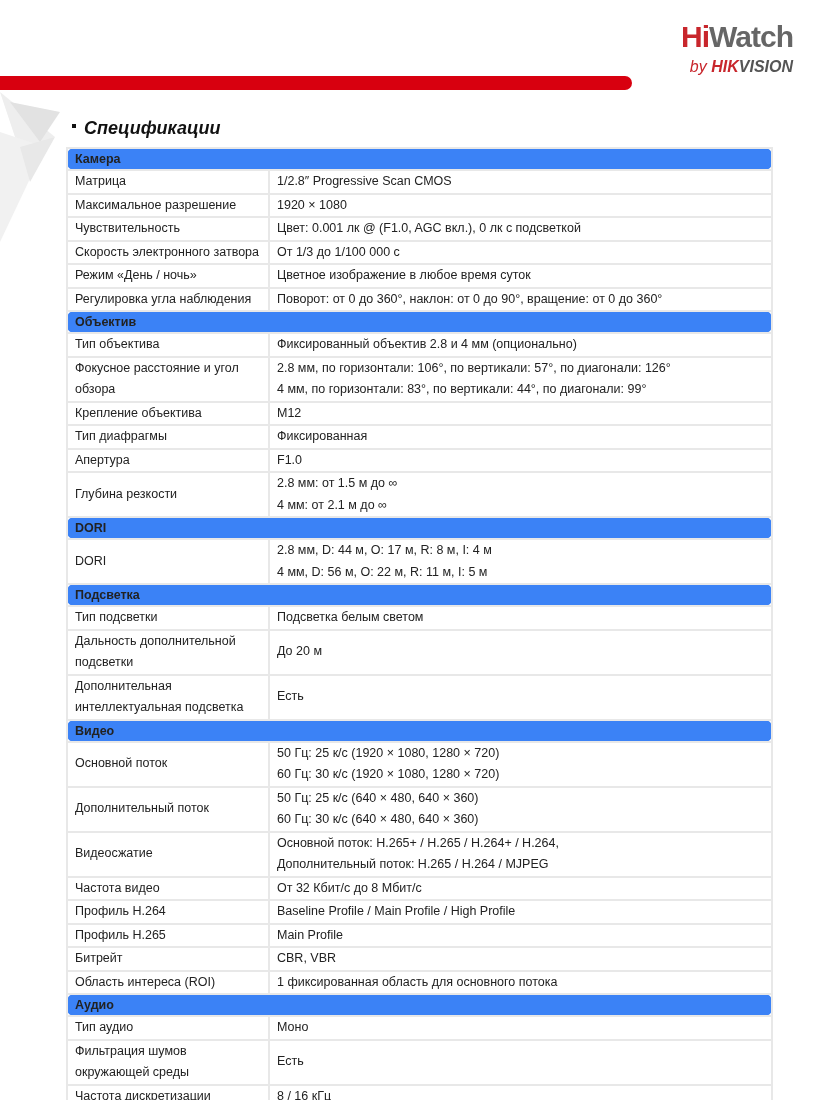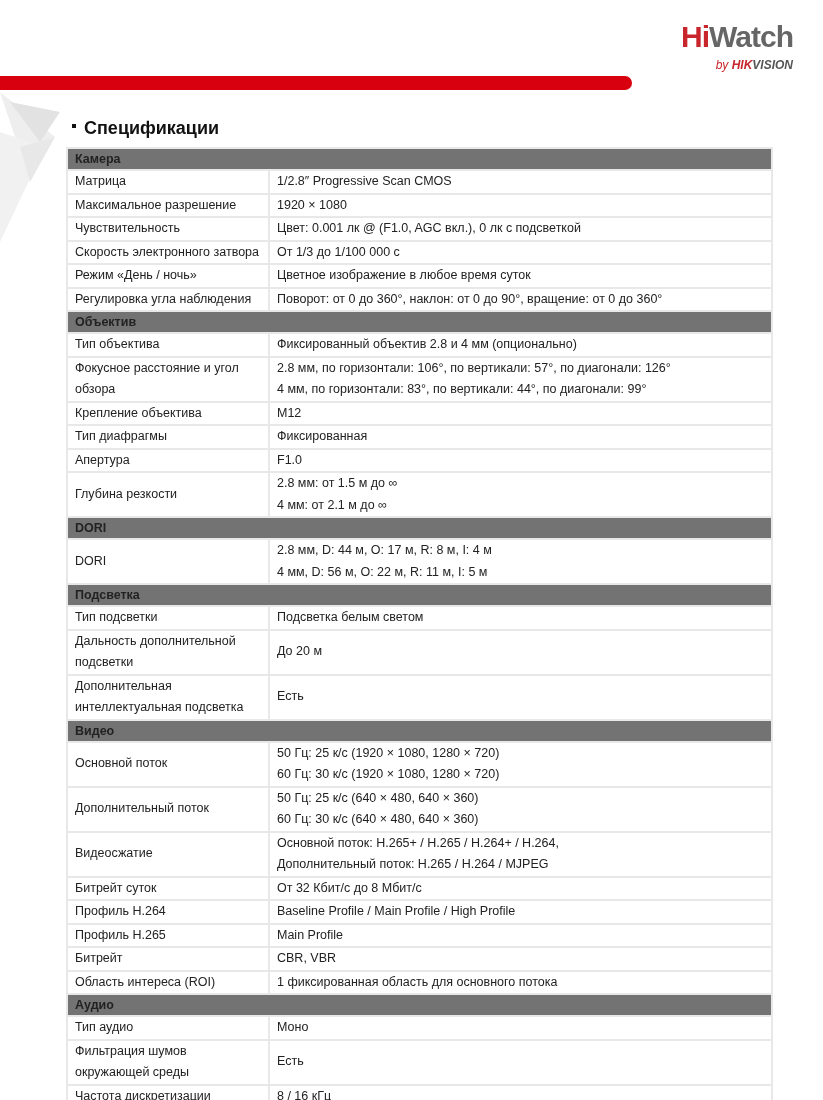--- a/index.html
+++ b/index.html
@@ -1,31 +1,31 @@
 <!DOCTYPE html>
 <html><head>
 <meta charset="utf-8">
 <style>
   html,body{margin:0;padding:0;background:#fff;}
   body{width:823px;height:1100px;position:relative;overflow:hidden;font-family:"Liberation Sans",sans-serif;color:#222;}
   .logo{position:absolute;right:30px;top:18px;text-align:right;}
   .logo-main{font-size:30px;font-weight:bold;letter-spacing:-1px;line-height:38px;}
   .logo-hi{color:#c8262c;}
   .logo-watch{color:#666;}
-  .logo-sub{font-size:12px;font-style:italic;font-weight:bold;margin-top:2px;}
+  .logo-sub{font-size:16px;font-style:italic;font-weight:bold;margin-top:2px;}
   .logo-by{color:#c8262c;font-weight:normal;}
   .logo-hik{color:#c8262c;}
   .logo-vision{color:#555;}
   .redbar{position:absolute;left:0;top:76px;width:632px;height:14px;background:#d8000f;border-radius:0 7px 7px 0;}
   .deco{position:absolute;left:0;top:92px;}
-  .title{position:absolute;left:72px;top:118px;font-size:18px;font-weight:bold;color:#111;}
+  .title{position:absolute;left:72px;top:118px;font-size:18px;font-weight:bold;color:#111;font-style:italic;}
   .title .bullet{display:inline-block;width:4px;height:4px;background:#111;margin-right:8px;vertical-align:middle;position:relative;top:-3px;}
   table.spec{position:absolute;left:66px;top:147px;width:707px;border-collapse:collapse;font-size:12.5px;}
   table.spec td{border:2px solid #e8e8e8;padding:0 7px;vertical-align:middle;}
-  tr.section td{background:#737373;font-weight:bold;height:20px;}
+  tr.section td{background:#3b82f6;font-weight:bold;height:20px;border-radius:7px;}
   tr.row td{height:18px;line-height:21.5px;margin-top:31px;}
   td.label{width:186px;}
   .line{display:block;}
 </style>
 </head>
 <body>
 
 <div class="logo">
   <div class="logo-main"><span class="logo-hi">Hi</span><span class="logo-watch">Watch</span></div>
   <div class="logo-sub"><span class="logo-by">by </span><span class="logo-hik">HIK</span><span class="logo-vision">VISION</span></div>
@@ -215,21 +215,21 @@
         <td class="label">
           <span class="line">Видеосжатие</span>
         </td>
         <td>
           <span class="line">Основной поток: H.265+ / H.265 / H.264+ / H.264,</span>
           <span class="line">Дополнительный поток: H.265 / H.264 / MJPEG</span>
         </td>
       </tr>
       <tr class="row">
         <td class="label">
-          <span class="line">Битрейт суток</span>
+          <span class="line">Частота видео</span>
         </td>
         <td>
           <span class="line">От 32 Кбит/с до 8 Мбит/с</span>
         </td>
       </tr>
       <tr class="row">
         <td class="label">
           <span class="line">Профиль H.264</span>
         </td>
         <td>

